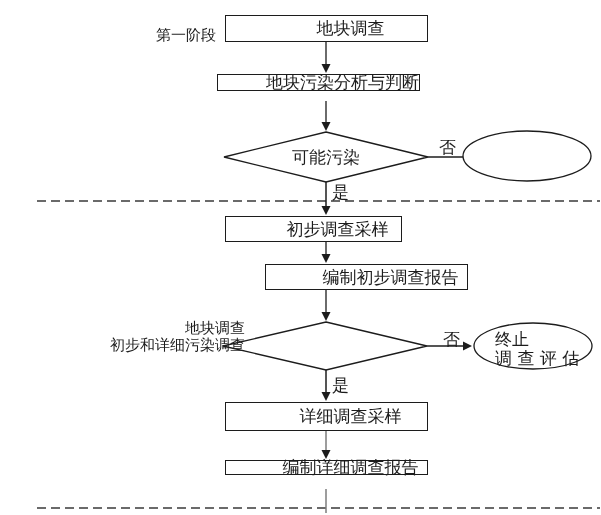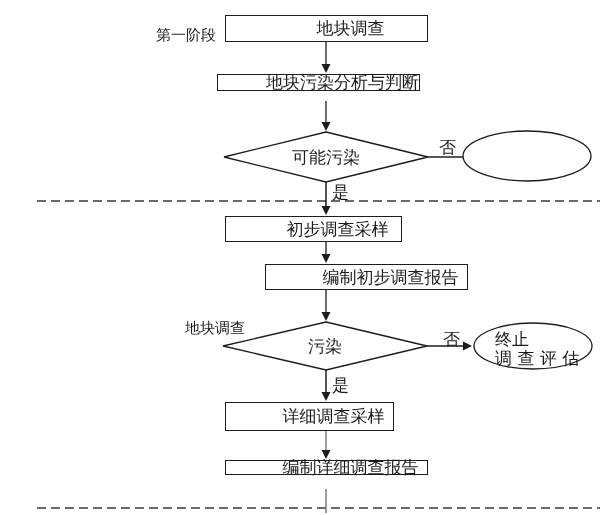--- a/index.html
+++ b/index.html
@@ -99,40 +99,40 @@
 
     <ellipse cx="527" cy="156" rx="64" ry="25" fill="#ffffff" stroke="#1c1c1c" stroke-width="1.3"></ellipse>
     <ellipse cx="533" cy="346" rx="59" ry="23" fill="#ffffff" stroke="#1c1c1c" stroke-width="1.3"></ellipse>
   </svg>
 
   <div class="stage-label" style="left:56px; top:26px; width:160px;">
     <div>第一阶段</div>
   </div>
   <div class="stage-label" style="left:25px; top:320px; width:220px; line-height:17px;">
     <div>地块调查</div>
+    <div>初步和详细污染调查</div>
   </div>
 
   <div class="box" style="left:225px; top:15px; width:203px; height:27px;">地块调查</div>
   <div class="box" style="left:217px; top:74px; width:203px; height:17px;">地块污染分析与判断</div>
 
   <div class="diamond-text" style="left:224px; top:132px; width:204px; height:50px;">可能污染</div>
 
   <div class="branch-label" style="left:439px; top:138px;">否</div>
   <div class="branch-label" style="left:332px; top:183px;">是</div>
 
 
   <div class="box" style="left:225px; top:216px; width:177px; height:26px;">初步调查采样</div>
   <div class="box" style="left:225px; top:264px; width:203px; height:26px;margin-left:40px;">编制初步调查报告</div>
 
-  <div class="diamond-text" style="left:223px; top:322px; width:204px; height:48px;">污染</div>
 
   <div class="branch-label" style="left:443px; top:330px;">否</div>
   <div class="branch-label" style="left:332px; top:376px;">是</div>
 
   <div class="ellipse-text" style="left:495px; top:330px;">
     <div>终止</div>
     <div>调 查 评 估</div>
   </div>
 
-  <div class="box" style="left:225px; top:402px; width:169px; height:29px;">详细调查采样</div>
+  <div class="box" style="left:225px; top:402px; width:203px; height:29px;">详细调查采样</div>
   <div class="box" style="left:225px; top:460px; width:203px; height:15px;">编制详细调查报告</div>
 
 </div>
 
 </body></html>

